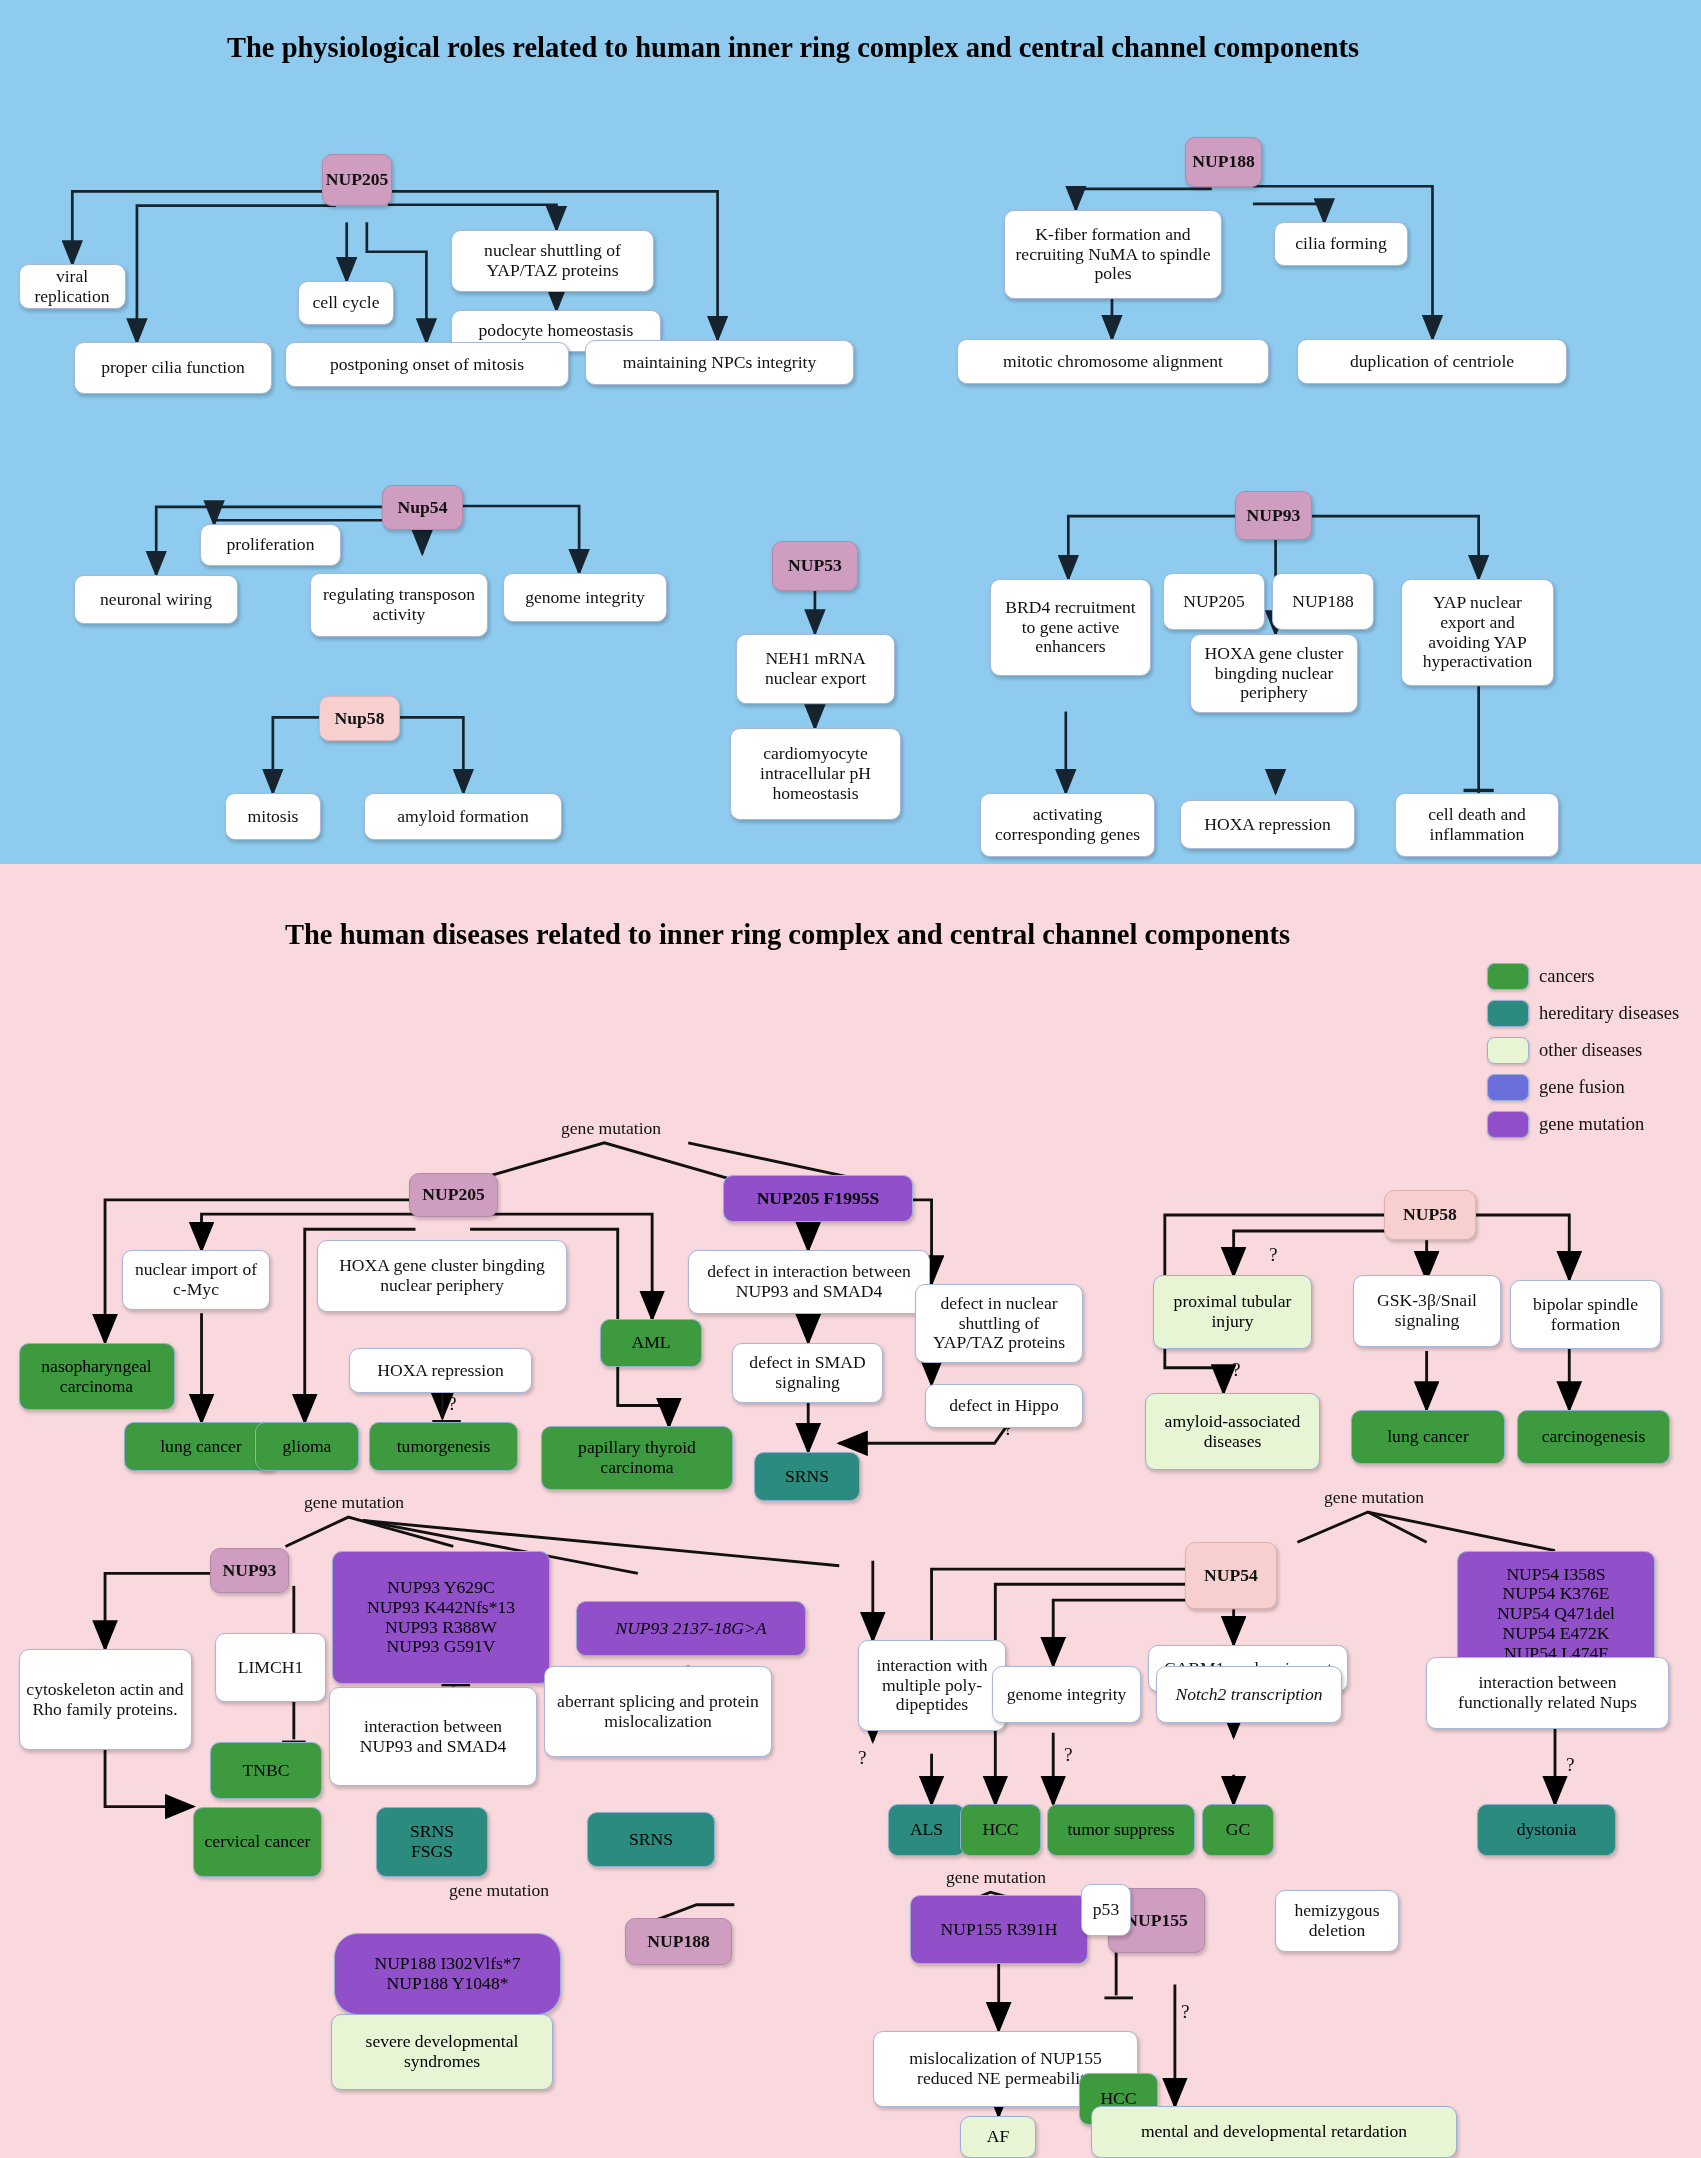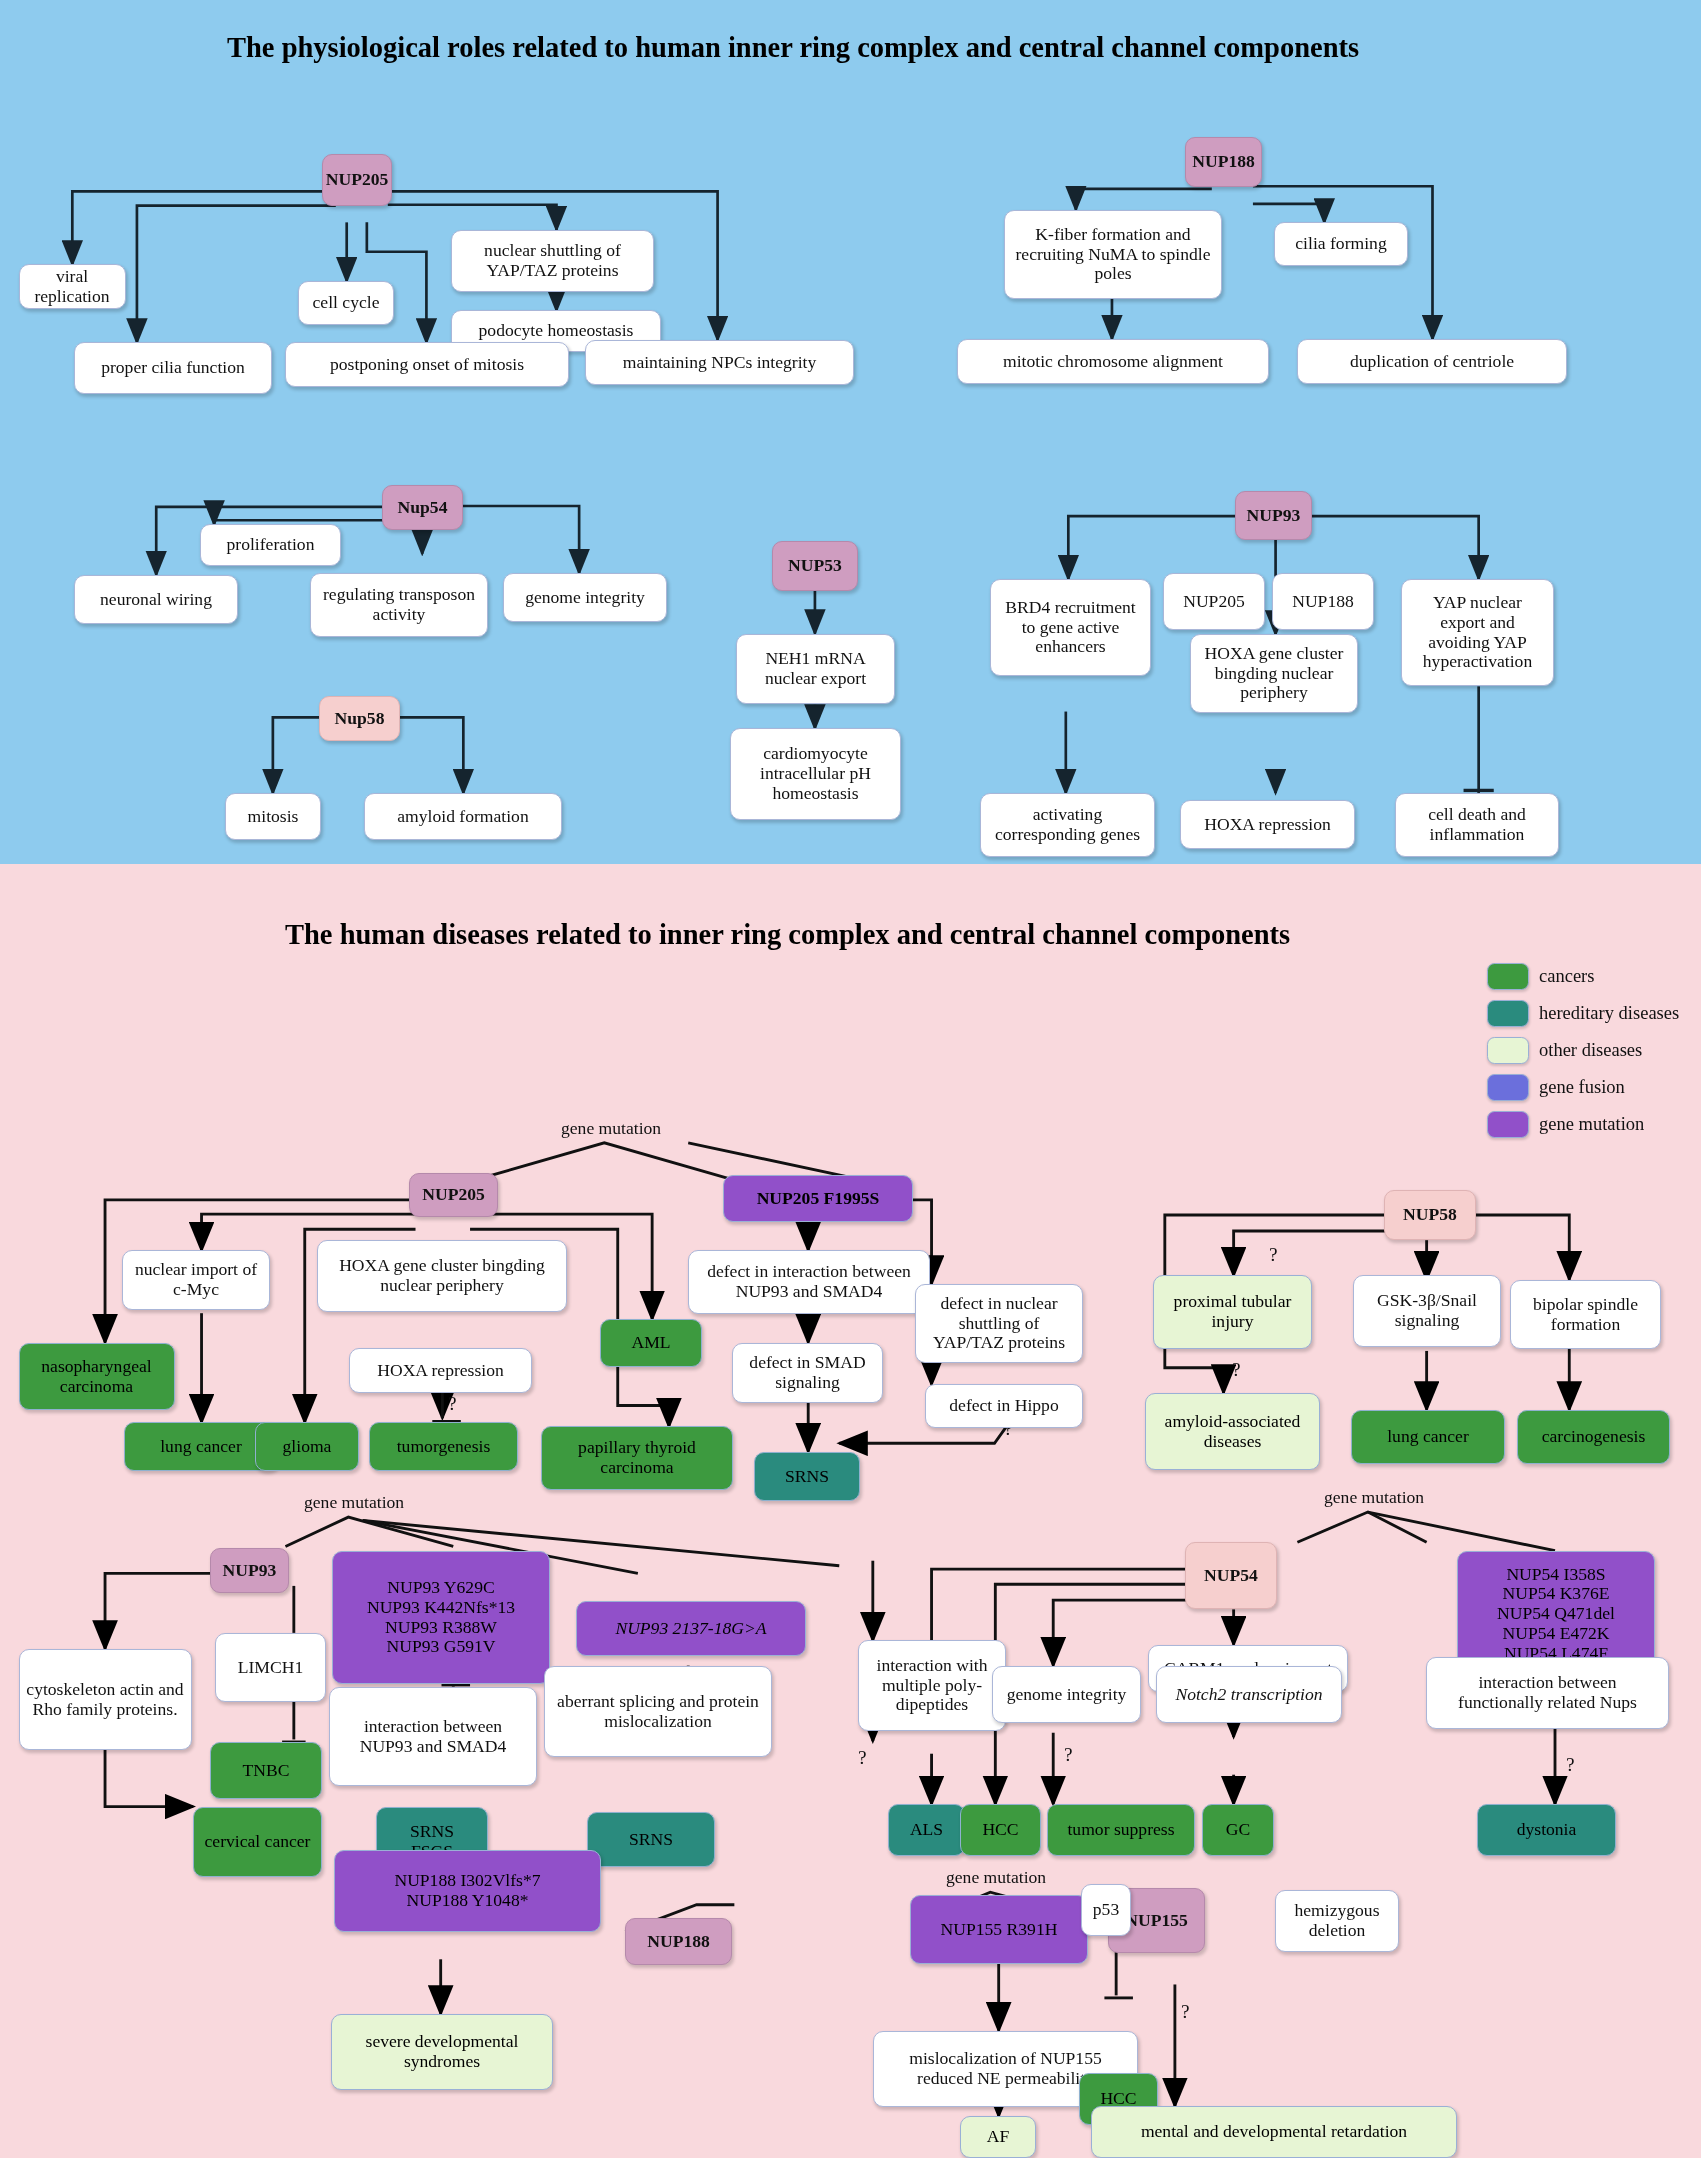--- a/index.html
+++ b/index.html
@@ -328,21 +328,21 @@
 <div class="node" style="left:992px;top:1666px;width:149px;height:57px;">genome integrity</div>
 <div class="node italic" style="left:1156px;top:1666px;width:186px;height:57px;">Notch2 transcription</div>
 <div class="node" style="left:1426px;top:1657px;width:243px;height:72px;">interaction between functionally related Nups</div>
 <div class="node hered" style="left:888px;top:1804px;width:77px;height:52px;">ALS</div>
 <div class="node cancer" style="left:960px;top:1804px;width:81px;height:52px;">HCC</div>
 <div class="node cancer" style="left:1047px;top:1804px;width:148px;height:52px;">tumor suppress</div>
 <div class="node cancer" style="left:1202px;top:1804px;width:72px;height:52px;">GC</div>
 <div class="node hered" style="left:1477px;top:1804px;width:139px;height:52px;">dystonia</div>
 
 <div class="node hub" style="left:625px;top:1918px;width:107px;height:47px;">NUP188</div>
-<div class="node mutation" style="left:334px;top:1850px;width:267px;height:82px; white-space:pre-line;">NUP188 I302Vlfs*7
+<div class="node mutation" style="left:334px;top:1933px;width:227px;height:82px; white-space:pre-line;border-radius:24px;">NUP188 I302Vlfs*7
 NUP188 Y1048*</div>
 <div class="node other" style="left:331px;top:2014px;width:222px;height:76px;">severe developmental syndromes</div>
 
 <div class="node hub" style="left:1108px;top:1888px;width:97px;height:65px;">NUP155</div>
 <div class="node mutation" style="left:910px;top:1895px;width:178px;height:69px;">NUP155 R391H</div>
 <div class="node" style="left:1275px;top:1890px;width:124px;height:62px;">hemizygous deletion</div>
 <div class="node" style="left:873px;top:2031px;width:265px;height:76px;">mislocalization of NUP155 reduced NE permeability</div>
 <div class="node" style="left:1081px;top:1884px;width:50px;height:52px;">p53</div>
 <div class="node cancer" style="left:1079px;top:2073px;width:79px;height:52px;">HCC</div>
 <div class="node other" style="left:960px;top:2116px;width:76px;height:42px;">AF</div>

